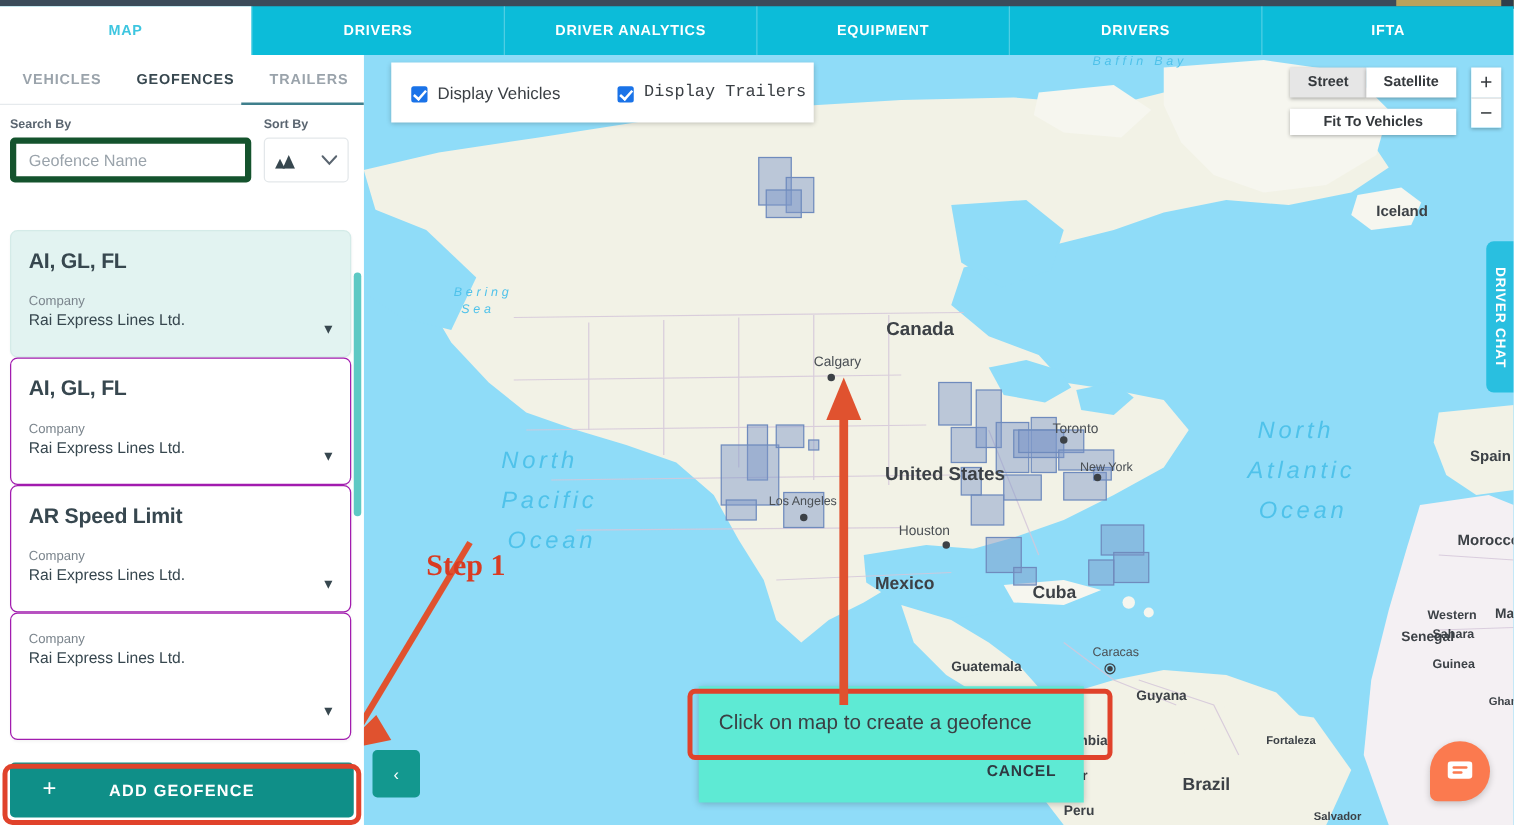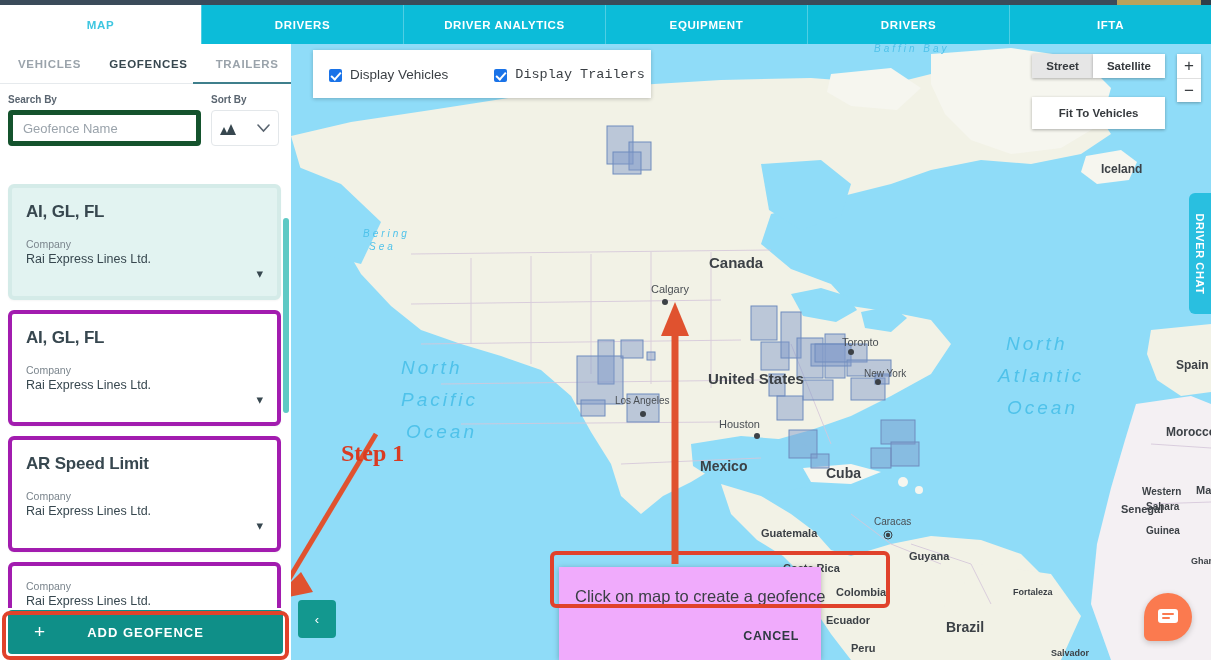--- a/index.html
+++ b/index.html
@@ -39,22 +39,22 @@
   .field-group { flex:1; }
   .field-group.sort { flex:0 0 68px; }
   .field-label { font-size:10px; color:#5a6570; font-weight:bold; margin-bottom:5px; }
   .text-input { width:100%; height:36px; border:5px solid #14532d; border-radius:4px; padding:0 10px;
                 font-size:13px; color:#37474f; background:#fff; outline:none; font-family:"Liberation Sans",sans-serif; }
   .text-input::placeholder { color:#9aa3ab; }
   .sort-box { height:36px; border:1px solid #e3e7ea; border-radius:4px; display:flex; align-items:center;
               justify-content:space-around; background:#fff; cursor:pointer; }
 
   .list { position:absolute; left:0; top:134px; width:291px; height:430px; overflow:hidden; padding:6px 10px 0 8px; }
-  .card { background:#ffffff; border:4px solid #a21caf; border-radius:6px; margin-bottom:10px; padding:14px 14px 12px 14px;
-          position:relative; box-shadow:0 1px 2px rgba(0,0,0,0.04); height:116px; cursor:pointer; }
+  .card { background:#ffffff; border:1px solid #a21caf; border-radius:6px; padding:14px 14px 12px 14px;
+          position:relative; box-shadow:0 1px 2px rgba(0,0,0,0.04); height:102px; cursor:pointer; }
   .card.selected { background:#e2f3f1; border-color:#d4ebe8; }
   .card-title { font-size:17px; font-weight:bold; color:#37474f; letter-spacing:-0.2px; margin-bottom:16px; }
   .card-meta-label { font-size:10.5px; color:#7b858d; margin-bottom:2px; }
   .card-meta-value { font-size:12.5px; color:#37474f; }
   .card-chev { position:absolute; right:14px; bottom:16px; color:#37474f; font-size:13px; line-height:1; }
 
   .scrollbar { position:absolute; right:2px; top:174px; width:6px; height:390px; }
   .scrollthumb { position:absolute; left:0; top:0; width:6px; height:195px; background:#5ec9c4; border-radius:3px; }
 
   .addbtn-wrap { position:absolute; left:8px; bottom:6px; width:275px; height:44px; }
@@ -81,22 +81,22 @@
             position:relative; flex:0 0 13px; cursor:pointer; }
   .chkbox:after { content:""; position:absolute; left:4px; top:1px; width:4px; height:8px;
                   border:solid #fff; border-width:0 2px 2px 0; transform:rotate(42deg); }
 
   .maptype { position:absolute; right:46px; top:10px; }
   .maptype-row { display:flex;justify-content:space-between; }
   .mt-btn { height:24px; padding:0 14px; background:#fff; border:none; font-size:11.5px; font-weight:bold;
             color:#35393d; display:flex; align-items:center; justify-content:center; cursor:pointer;
             box-shadow:0 1px 3px rgba(0,0,0,0.3); font-family:"Liberation Sans",sans-serif; }
   .mt-btn.active { background:#e6e6e6; }
-  .mt-full { width:100%; height:32px; background:#fff; border:none; font-size:11.5px; font-weight:bold;
-             color:#35393d; margin-top:19px; box-shadow:0 1px 3px rgba(0,0,0,0.3); cursor:pointer;
+  .mt-full { width:100%; height:21px; background:#fff; border:none; font-size:11.5px; font-weight:bold;
+             color:#35393d; margin-top:9px; box-shadow:0 1px 3px rgba(0,0,0,0.3); cursor:pointer;
              font-family:"Liberation Sans",sans-serif; }
 
   .zoomctl { position:absolute; right:10px; top:10px; width:24px; box-shadow:0 1px 3px rgba(0,0,0,0.3); }
   .zoombtn { width:24px; height:24px; background:#fff; display:flex; align-items:center; justify-content:center;
              font-size:17px; color:#35393d; cursor:pointer; }
   .zoombtn.minus { border-top:1px solid #e0e0e0; }
 
   .driverchat { position:absolute; right:0; top:149px; width:22px; height:121px; background:#29bfe0;
                 border-radius:6px 0 0 6px; cursor:pointer; }
   .driverchat span { position:absolute; left:50%; top:50%; transform:translate(-50%,-50%) rotate(90deg);
@@ -104,21 +104,21 @@
 
   .collapse-btn { position:absolute; left:7px; bottom:22px; width:38px; height:38px; background:#13988f;
                   border-radius:4px; color:#fff; display:flex; align-items:center; justify-content:center;
                   font-size:13px; cursor:pointer; }
 
   .fab { position:absolute; right:19px; bottom:19px; width:48px; height:48px; background:#fb7a4f;
          border-radius:50% 50% 50% 6px; display:flex; align-items:center; justify-content:center;
          box-shadow:0 2px 6px rgba(0,0,0,0.2); cursor:pointer; }
 
   
-  .geo-dialog { position:absolute; left:268px; bottom:0px; width:262px; background:#f0abfc;
+  .geo-dialog { position:absolute; left:268px; bottom:18px; width:308px; background:#5eead4;
                 box-shadow:0 1px 6px rgba(0,0,0,0.25); }
   .geo-dialog-msg { padding:20px 16px; font-size:16.5px; color:#3a3f44; white-space:nowrap; }
   .geo-dialog-actions { padding:0 22px 16px 0; text-align:right; }
   .geo-cancel { background:none; border:none; font-size:12.5px; font-weight:bold; letter-spacing:0.6px;
                 color:#2f3a42; cursor:pointer; font-family:"Liberation Sans",sans-serif; }
   .msg-outline { position:absolute; left:259px; bottom:52px; width:340px; height:57px;
                  border:4px solid #e0422b; border-radius:6px; pointer-events:none; z-index:9; }
 
   
   .anno { position:absolute; z-index:12; pointer-events:none; }

